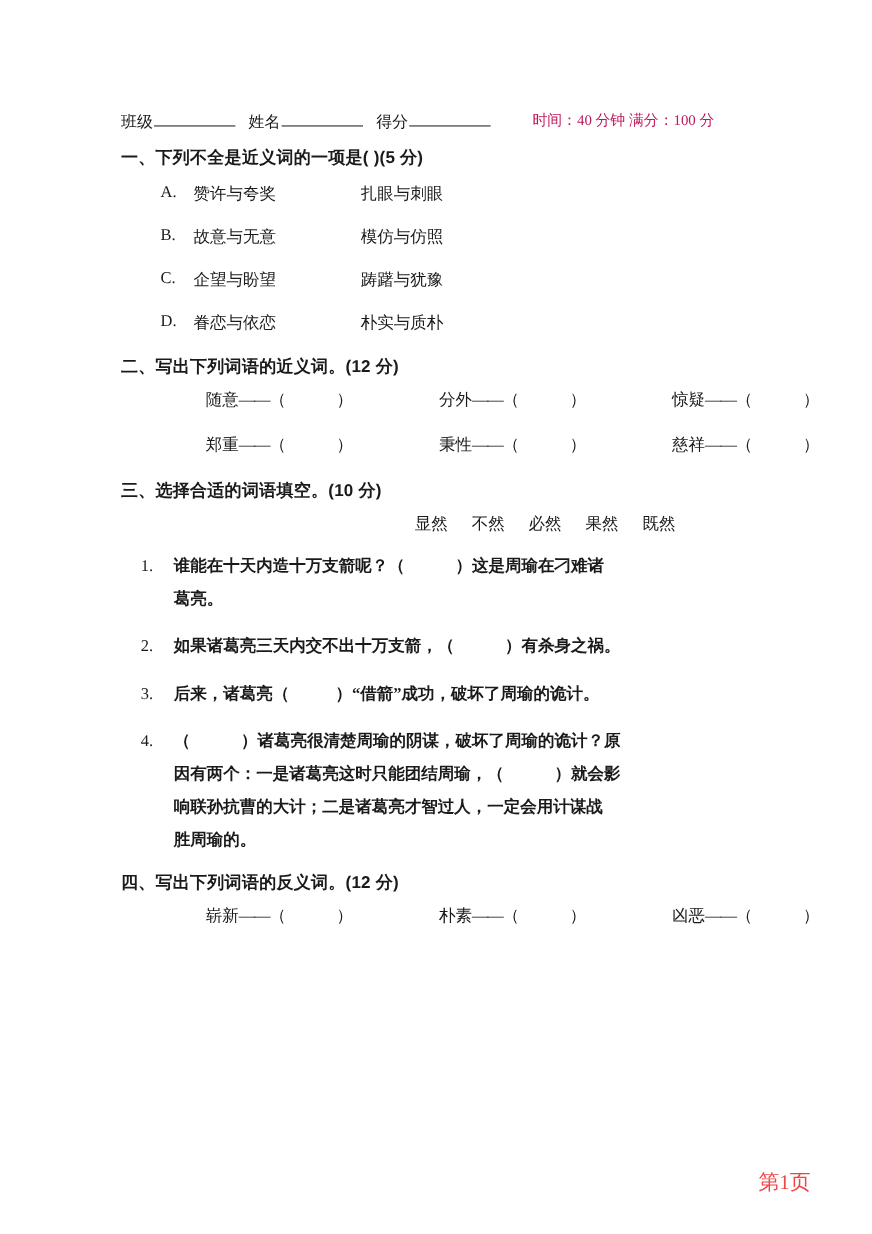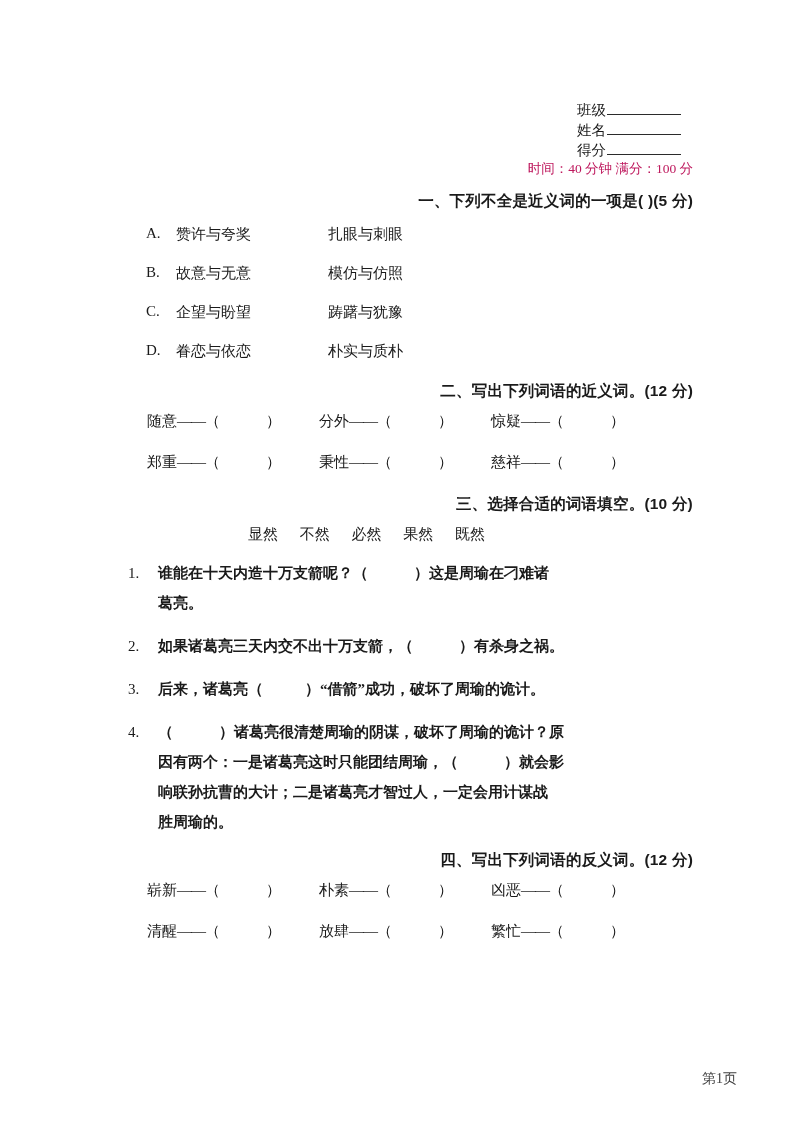--- a/index.html
+++ b/index.html
@@ -32,25 +32,24 @@
     font-weight: bold;
     font-size: 19px;
     letter-spacing: 1px;
     margin: 0 0 17px 0;
     padding-right: 10px;
   }
 
   
   .meta-row {
     display: flex;
-    align-items: flex-end;
+    align-items: center;
     font-size: 14.5px;
     margin: 0 0 13px 0;
     white-space: nowrap;
-    flex-direction: column;
   }
   .meta-field {
     display: inline-flex;
     align-items: baseline;
   }
   .meta-label { font-size: 14.5px; }
   .meta-blank {
     display: inline-block;
     width: 74px;
     border-bottom: 1.6px solid #2b2b2b;
@@ -63,21 +62,20 @@
     margin-left: 26px;
   }
 
   
   .sec-head {
     font-family: "Liberation Sans", "DejaVu Sans", sans-serif;
     font-weight: bold;
     font-size: 15.5px;
     margin: 0 0 4px 0;
     letter-spacing: 0.2px;
-    text-align: right;
   }
 
   
   .choices { margin: 13px 0 0 0; }
   .choice-row {
     display: flex;
     font-size: 15px;
     margin-bottom: 20px;
     padding-left: 36px;
   }
@@ -99,28 +97,29 @@
   }
   .word-line {
     display: flex;
     font-size: 15px;
     margin-bottom: 22px;
   }
   .word-cell {
     flex: none;
     width: 172px;
     white-space: nowrap;
+    margin-left: 40px;
   }
   .word-cell:last-child { width: auto; }
   .wc-dash { letter-spacing: -1px; }
   .wc-gap { display: inline-block; width: 46px; }
 
   
   .wordbank {
-    text-align: center;
+    text-align: right;
     font-size: 15px;
     margin: 10px 0 14px 0;
     padding-right: 70px;
   }
   .wordbank span { margin: 0 9px; }
 
   .q-item {
     display: flex;
     font-size: 15px;
     margin-bottom: 13px;
@@ -135,22 +134,22 @@
   .q-body { flex: 1; }
   .q-line { display: block; font-weight: bold; }
   .blank-gap { display: inline-block; width: 46px; }
   .blank-gap-sm { display: inline-block; width: 42px; }
 
   
   .footer {
     position: absolute;
     right: 56px;
     bottom: 34px;
-    font-size: 14px;
-    color: #404040;
+    font-size: 19px;
+    color: #ef4444;
   }
 </style>
 </head>
 <body>
 
 <div class="page">
 
 
   <div class="meta-row">
     <span class="meta-field">
@@ -247,22 +246,17 @@
     </span>
   </div>
 
   <div class="sec-head">四、写出下列词语的反义词。(12 分)</div>
   <div class="word-grid">
     <div class="word-line">
       <span class="word-cell"><span>崭新</span><span class="wc-dash">——</span>（<span class="wc-gap"></span>）</span>
       <span class="word-cell"><span>朴素</span><span class="wc-dash">——</span>（<span class="wc-gap"></span>）</span>
       <span class="word-cell"><span>凶恶</span><span class="wc-dash">——</span>（<span class="wc-gap"></span>）</span>
     </div>
-    <div class="word-line">
-      <span class="word-cell"><span>清醒</span><span class="wc-dash">——</span>（<span class="wc-gap"></span>）</span>
-      <span class="word-cell"><span>放肆</span><span class="wc-dash">——</span>（<span class="wc-gap"></span>）</span>
-      <span class="word-cell"><span>繁忙</span><span class="wc-dash">——</span>（<span class="wc-gap"></span>）</span>
-    </div>
   </div>
 
   <div class="footer">第1页</div>
 
 </div>
 
 </body></html>

